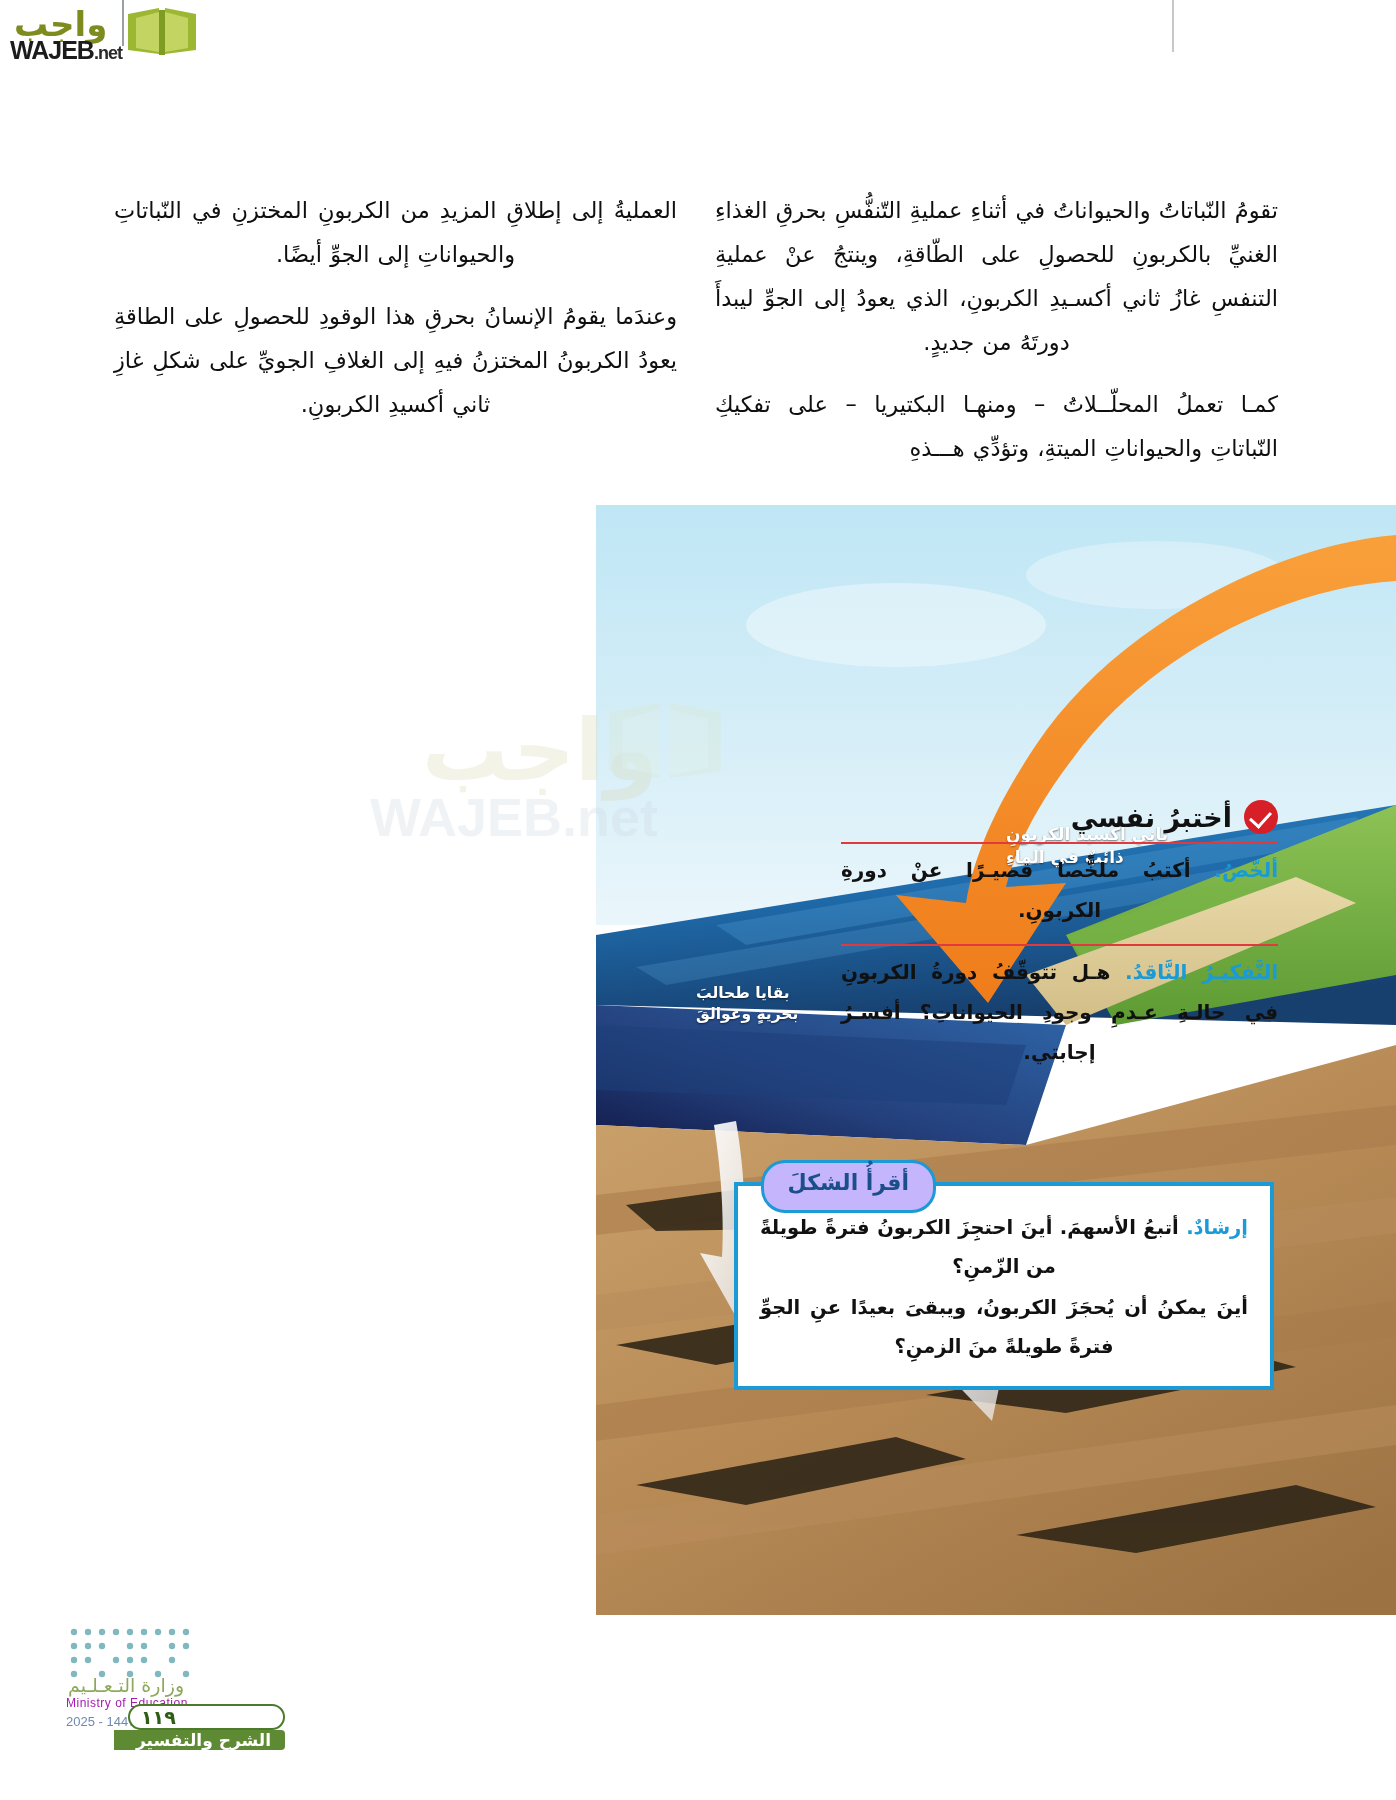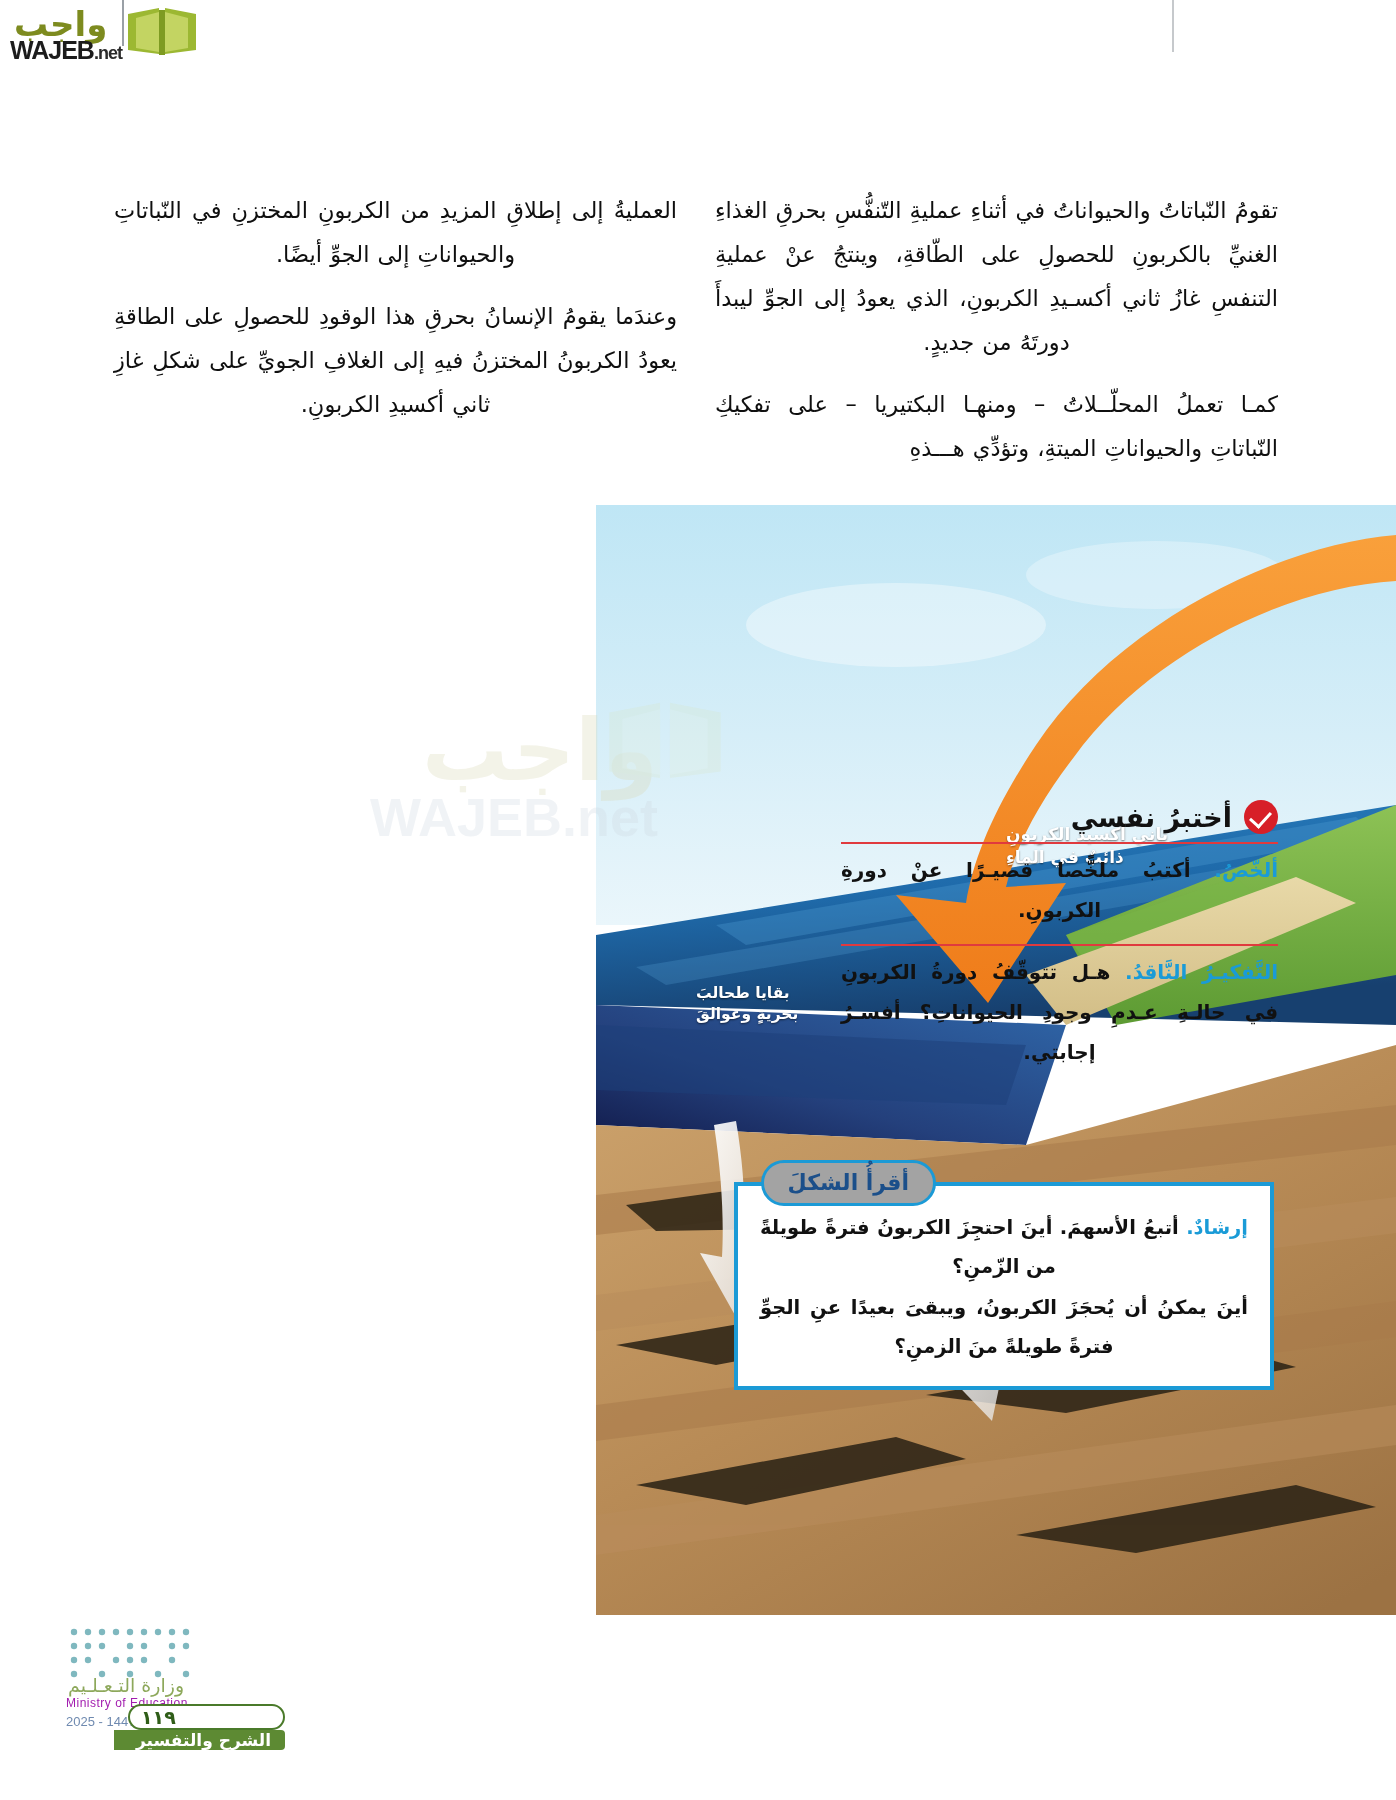--- a/index.html
+++ b/index.html
@@ -158,24 +158,24 @@
     position: absolute;
     top: 1160px;
     right: 122px;
     width: 540px;
     z-index: 32;
     direction: rtl;
   }
   .rf-tab {
     position: absolute;
     top: 0px; right: 338px;
-    background: #a3a3a3;
+    background: #c4b5fd;
     border: 3px solid #1b9ad6;
     border-radius: 24px;
-    padding: 7px 24px 8px 24px;
+    padding: 7px 24px 15px 24px;
     font-family: "DejaVu Sans", sans-serif;
     font-size: 22px;
     font-weight: bold;
     color: #1b4f8a;
     z-index: 3;
     white-space: nowrap;
   }
   .rf-body {
     margin-top: 22px;
     border: 4px solid #1b9ad6;

